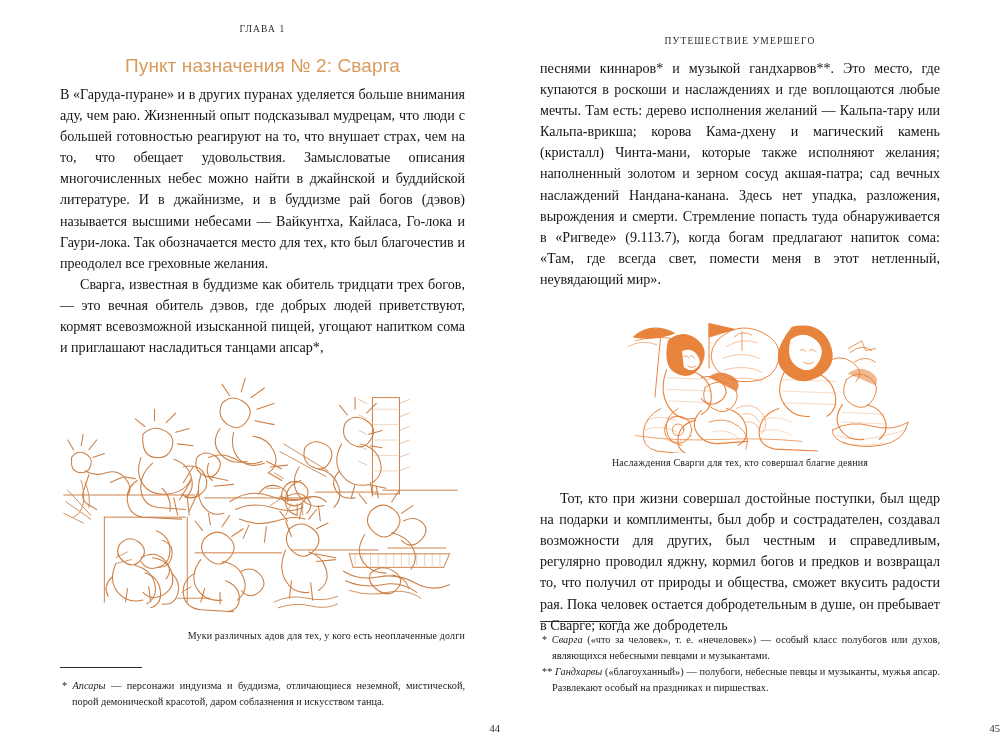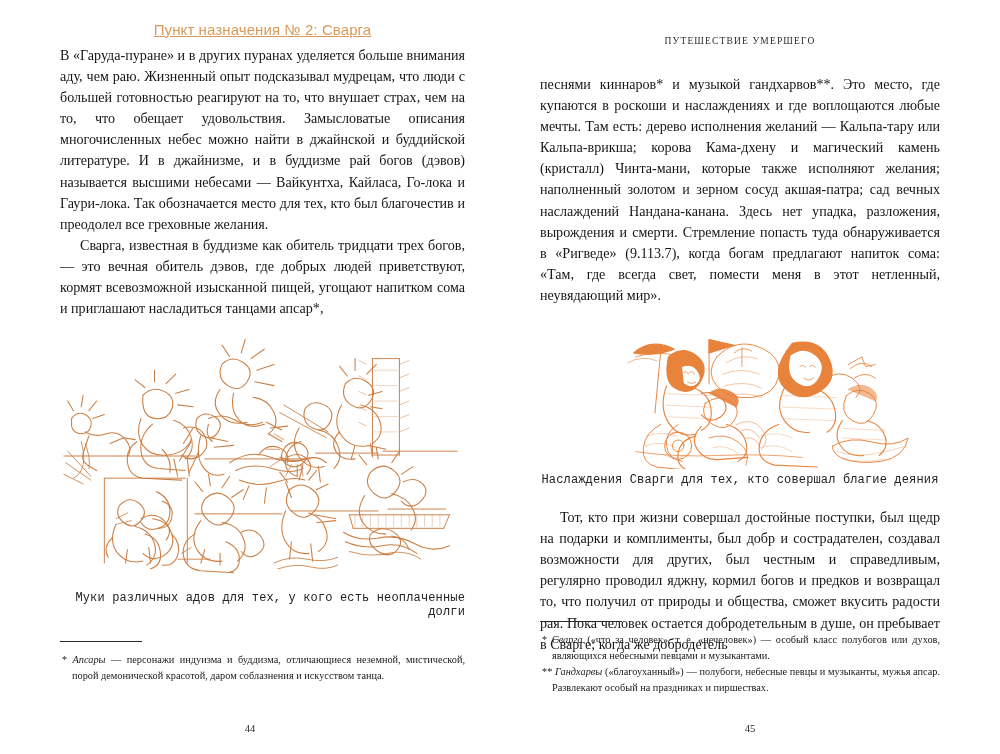--- a/index.html
+++ b/index.html
@@ -42,80 +42,79 @@
     color: #2b2b2b;
     padding-top: 24px;
     text-transform: uppercase;
     white-space: nowrap;
   }
 
   
   .section-heading {
     text-align: center;
     font-family: "Liberation Sans", sans-serif;
-    font-size: 15px;
+    font-size: 19px;
     color: #d99a5b;
     margin-top: 21px;
     margin-bottom: 7px;
     font-weight: 400;
     letter-spacing: 0.1px;
-    text-decoration: underline;
   }
 
   
   .body-block {
     font-family: "Liberation Serif", serif;
     font-size: 14.1px;
     line-height: 21.1px;
     text-align: justify;
     color: #151515;
     hyphens: manual;
   }
   .body-block p {
     margin: 0;
     text-indent: 0;
   }
   .body-block p.indent { text-indent: 20px; }
 
   .page-right .body-top {
-    margin-top: 28px;
+    margin-top: 12px;
   }
 
   
   .illustration {
     width: 100%;
     display: block;
   }
   .illo-left {
     margin-top: 12px;
     height: 250px;
   }
   .illo-right {
     margin-top: 18px;
     height: 145px;
   }
   .illustration svg { display: block; width: 100%; height: 100%; }
 
   .caption {
-    font-family: Liberation Mono, monospace;
-    font-size: 12px;
+    font-family: Liberation Serif, serif;
+    font-size: 10px;
     color: #222222;
     text-align: center;
     letter-spacing: 0.15px;
     margin-top: 6px;
   }
   .caption-left  { margin-top: 10px; text-align: right; }
   .caption-right { margin-top: 4px; }
 
   
   .footnotes {
     position: absolute;
     left: 60px;
     right: 35px;
-    bottom: 70px;
+    bottom: 44px;
   }
   .page-right .footnotes {
     left: 40px;
     right: 60px;
     bottom: 58px;
   }
   .fn-rule {
     width: 82px;
     height: 1px;
     background: #2a2a2a;
@@ -132,33 +131,34 @@
     margin-bottom: 1px;
   }
   .footnote i { font-style: italic; }
 
   
   .folio {
     position: absolute;
     bottom: 20px;
     left: 0;
     right: 0;
-    text-align: center;
+    text-align: right;
     font-family: "Liberation Serif", serif;
     font-size: 10.5px;
     color: #2b2b2b;
   }
 </style>
 </head>
 <body>
 
 <div class="spread">
 
   <div class="page page-left">
 
+    <div class="running-head">ГЛАВА 1</div>
 
     <div class="section-heading">Пункт назначения № 2: Сварга</div>
 
     <div class="body-block">
       <p>В «Гаруда-пуране» и в других пуранах уделяется больше внимания аду, чем раю. Жизненный опыт подсказывал мудрецам, что люди с большей готовностью реагируют на то, что внушает страх, чем на то, что обещает удовольствия. Замысловатые описания многочисленных небес можно найти в джайнской и буддийской литературе. И в джайнизме, и в буддизме рай богов (дэвов) называется высшими небесами — Вайкунтха, Кайласа, Го-лока и Гаури-лока. Так обозначается место для тех, кто был благочестив и преодолел все греховные желания.</p>
       <p class="indent">Сварга, известная в буддизме как обитель тридцати трех богов, — это вечная обитель дэвов, где добрых людей приветствуют, кормят всевозможной изысканной пищей, угощают напитком сома и приглашают насладиться танцами апсар*,</p>
     </div>
 
     <div class="illustration illo-left">
       <svg viewBox="0 0 420 250" preserveAspectRatio="xMidYMid meet" fill="none" stroke="#c9783a" stroke-width="1.1" stroke-linecap="round" stroke-linejoin="round">

